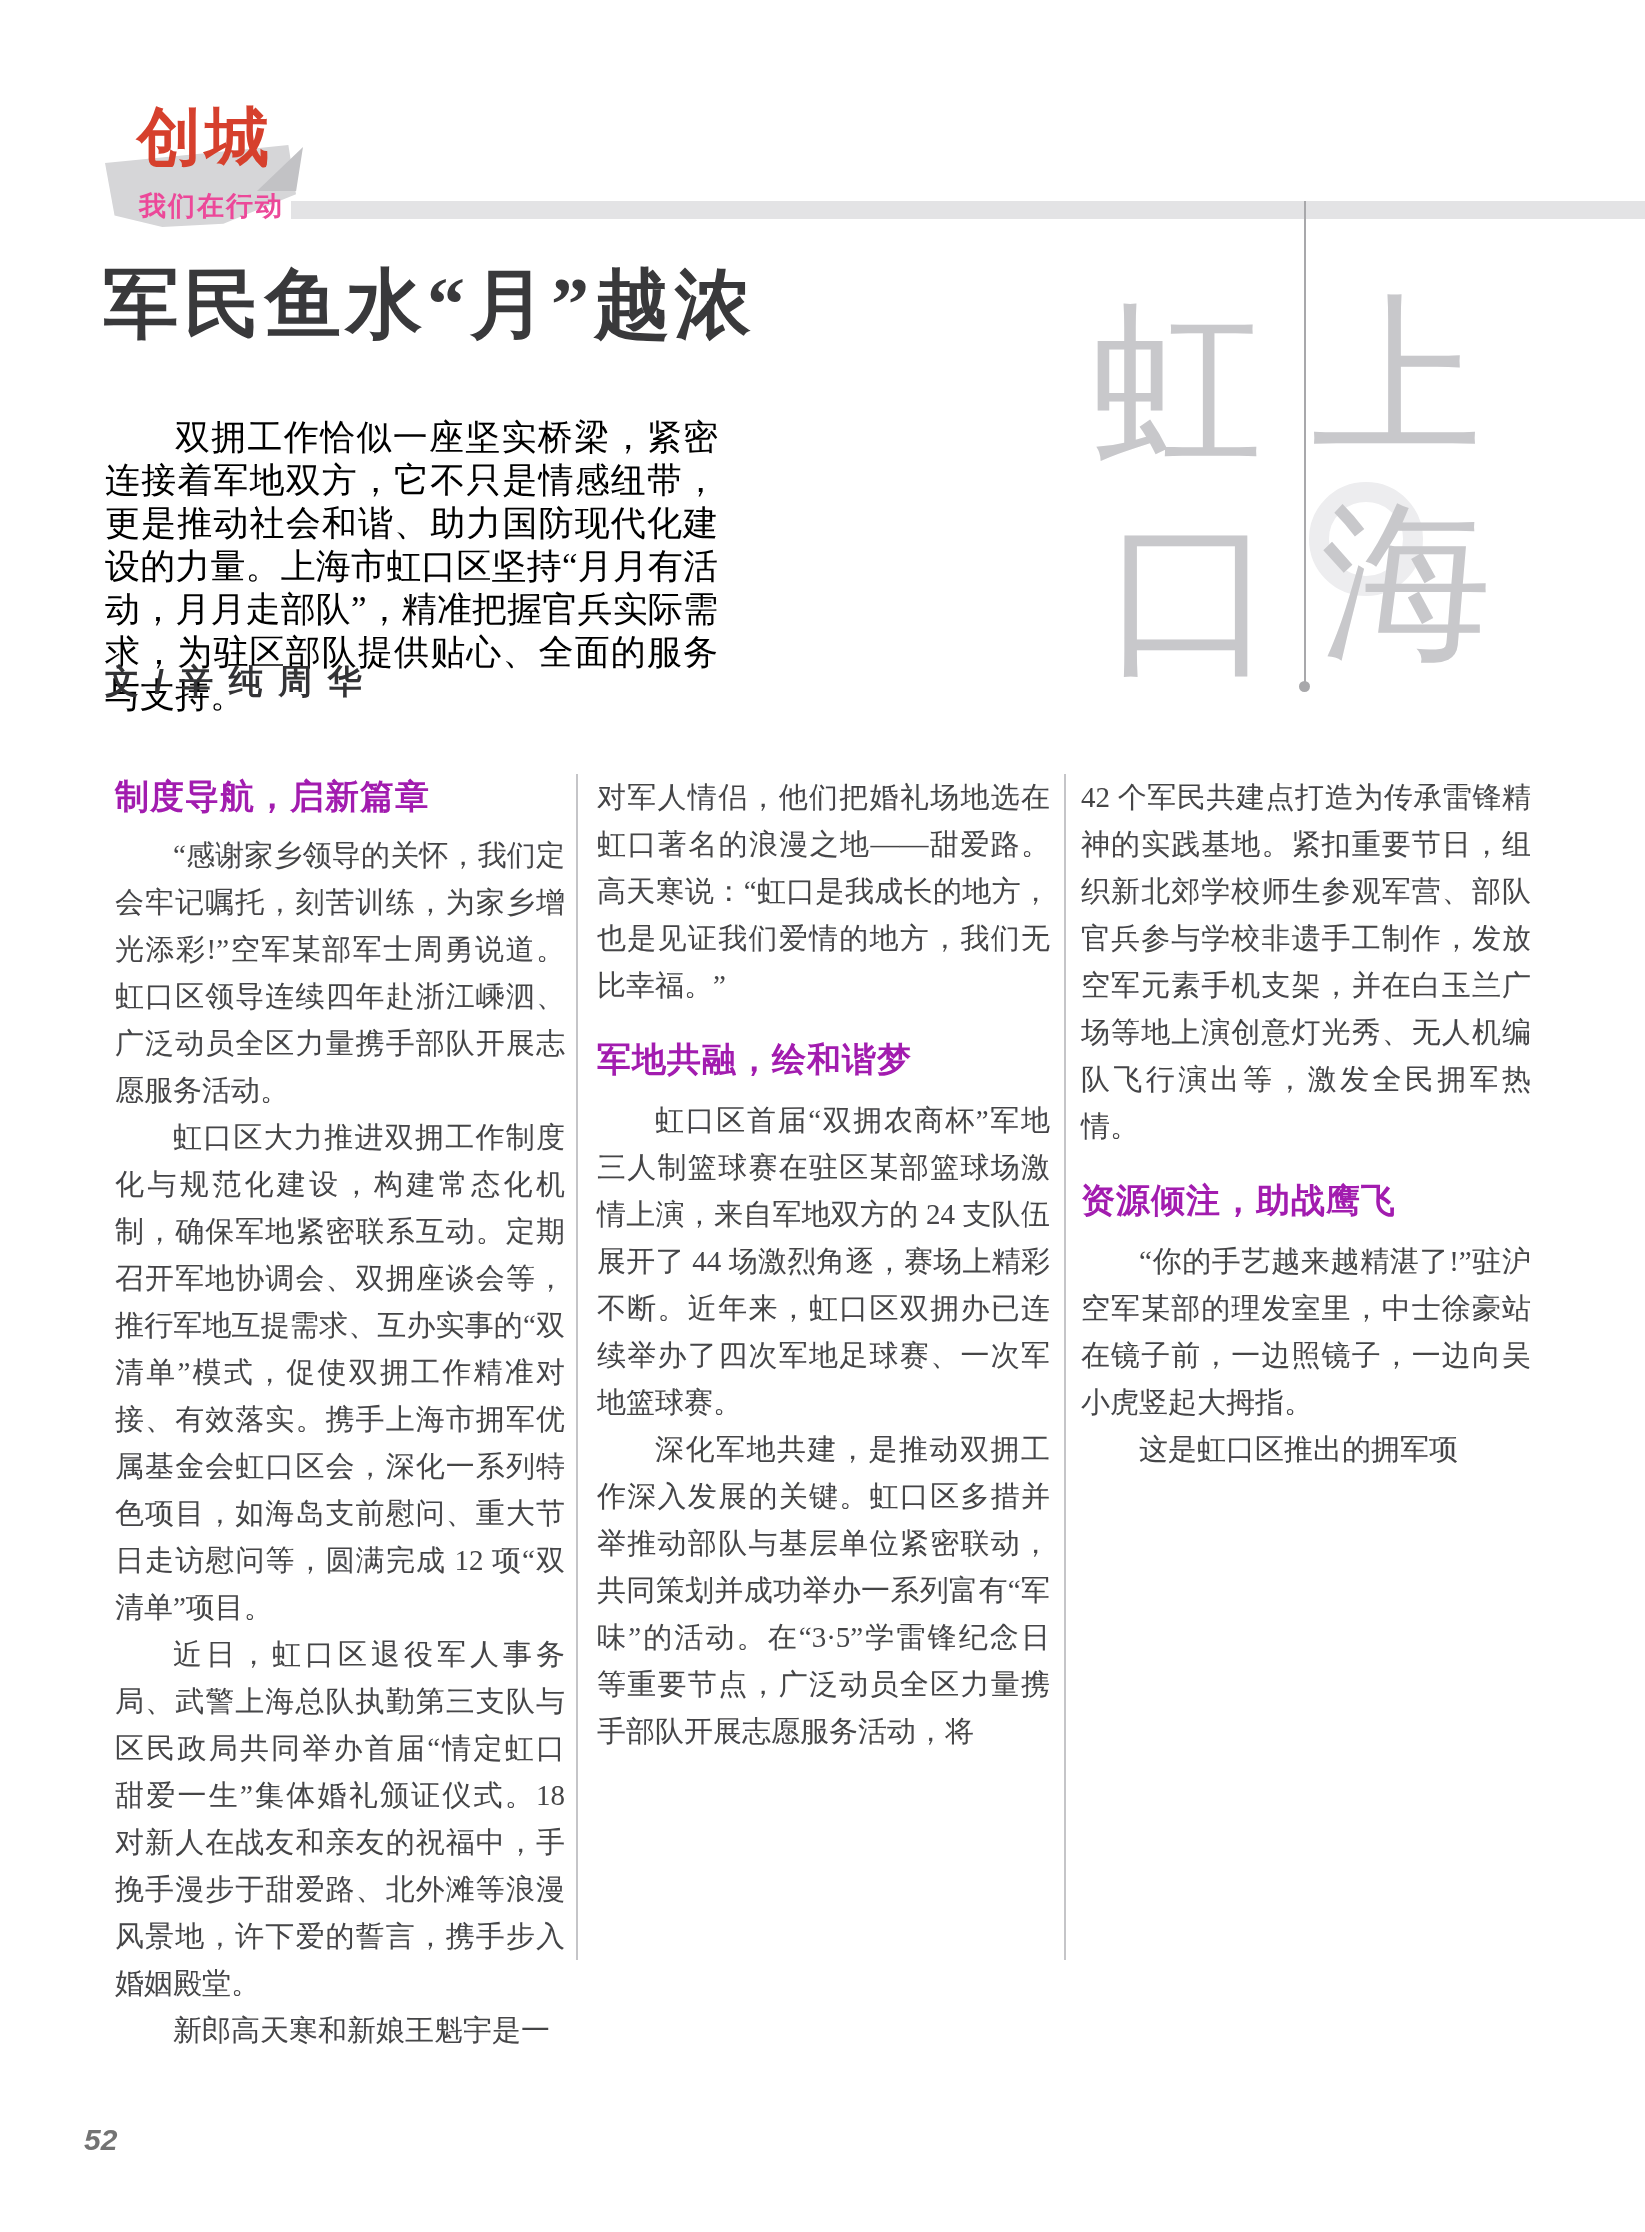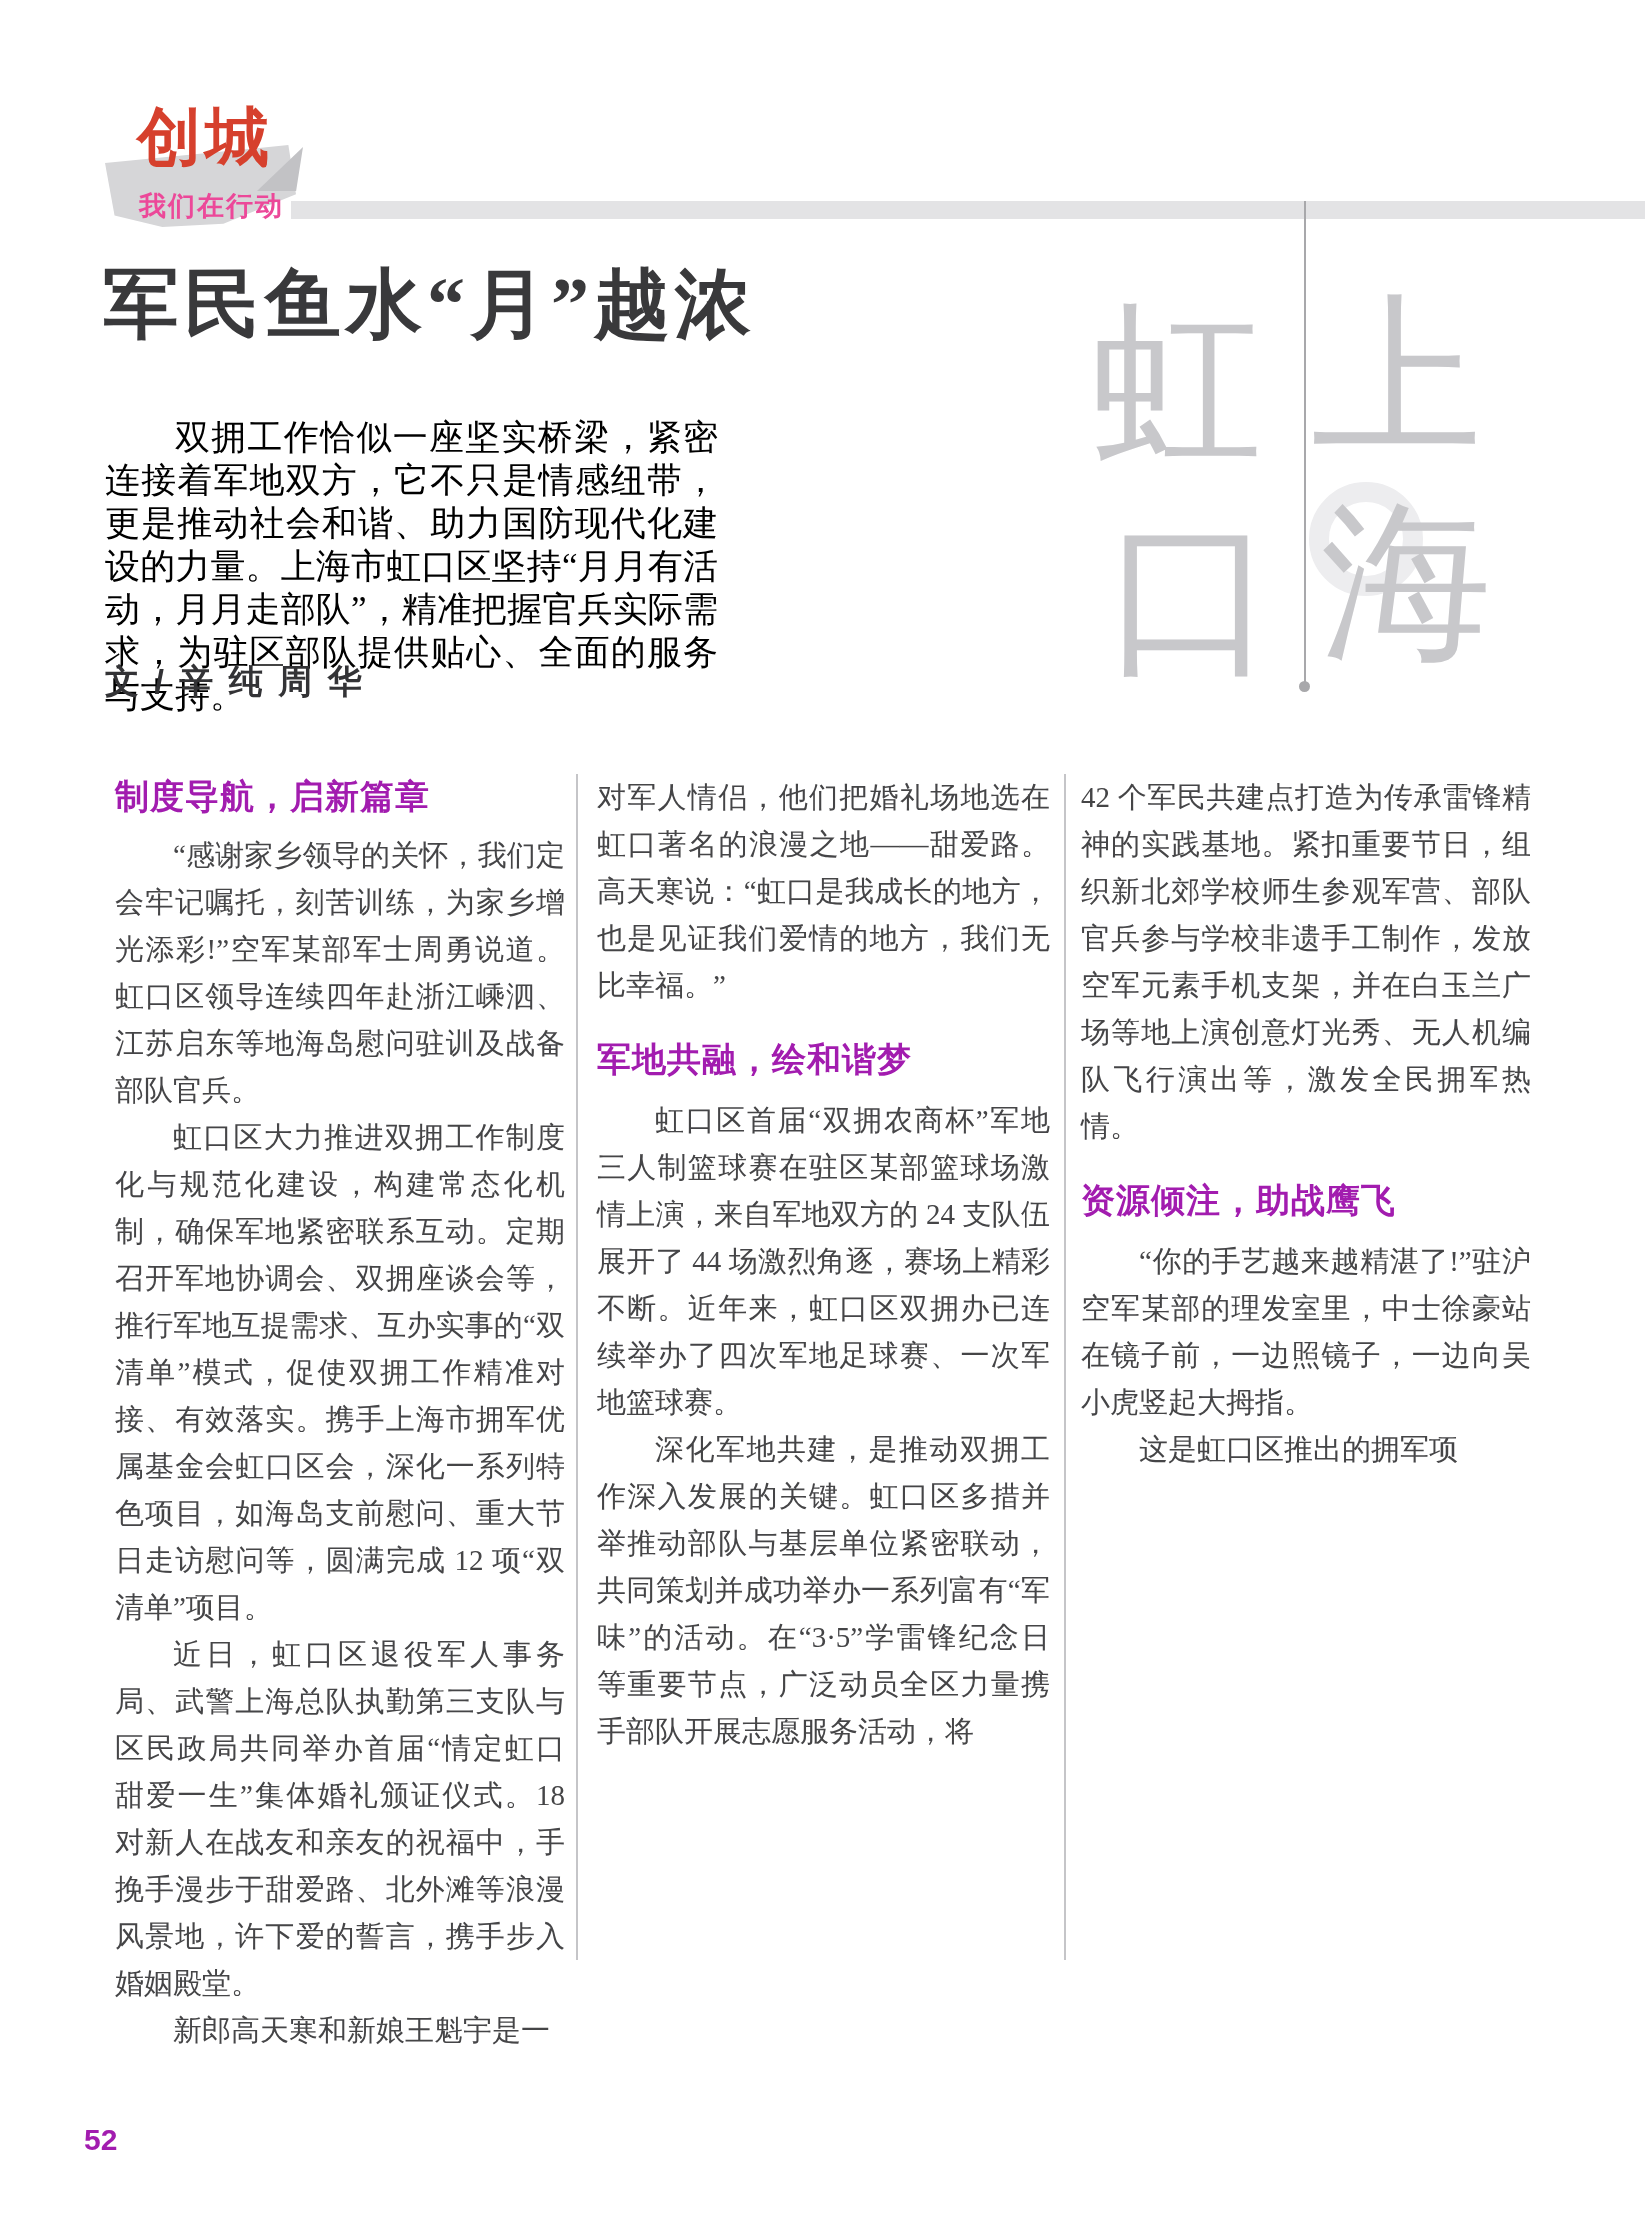--- a/index.html
+++ b/index.html
@@ -77,21 +77,21 @@
   .column h3{
     margin:0 0 14px 0;
     font-family:"Liberation Sans", sans-serif;font-weight:700;
     font-size:34px;line-height:44px;color:#a21caf;letter-spacing:1px;
   }
   .column h3:not(:first-child){margin-top:28px;margin-bottom:16px;}
   
   .page-number{
     position:absolute;left:84px;top:2123px;
     font-family:"Liberation Sans", sans-serif;font-weight:700;
-    font-size:30px;color:#a21caf;
+    font-size:30px;color:#737373;font-style:italic;
   }
 </style>
 </head>
 <body>
 
 <div class="page">
 
   <div>
     <div class="logo-flag"></div>
     <div class="logo-fold"></div>
@@ -110,21 +110,21 @@
     <div class="wm-line"></div>
     <div class="wm-dot"></div>
     <div class="wm-char wm-hong">虹</div>
     <div class="wm-char wm-shang">上</div>
     <div class="wm-char wm-kou">口</div>
     <div class="wm-char wm-hai">海</div>
   </div>
 
   <div class="column col-1">
       <h3>制度导航，启新篇章</h3>
-      <p class="indent">“感谢家乡领导的关怀，我们定会牢记嘱托，刻苦训练，为家乡增光添彩!”空军某部军士周勇说道。虹口区领导连续四年赴浙江嵊泗、江苏启东等地海岛慰问驻训及战备部队官兵。</p>
+      <p class="indent">“感谢家乡领导的关怀，我们定会牢记嘱托，刻苦训练，为家乡增光添彩!”空军某部军士周勇说道。虹口区领导连续四年赴浙江嵊泗、广泛动员全区力量携手部队开展志愿服务活动。</p>
       <p class="indent">虹口区大力推进双拥工作制度化与规范化建设，构建常态化机制，确保军地紧密联系互动。定期召开军地协调会、双拥座谈会等，推行军地互提需求、互办实事的“双清单”模式，促使双拥工作精准对接、有效落实。携手上海市拥军优属基金会虹口区会，深化一系列特色项目，如海岛支前慰问、重大节日走访慰问等，圆满完成 12 项“双清单”项目。</p>
       <p class="indent">近日，虹口区退役军人事务局、武警上海总队执勤第三支队与区民政局共同举办首届“情定虹口 甜爱一生”集体婚礼颁证仪式。18 对新人在战友和亲友的祝福中，手挽手漫步于甜爱路、北外滩等浪漫风景地，许下爱的誓言，携手步入婚姻殿堂。</p>
       <p class="indent">新郎高天寒和新娘王魁宇是一</p>
     </div>
   <div class="col-divider div-1"></div>
   <div class="column col-2">
       <p>对军人情侣，他们把婚礼场地选在虹口著名的浪漫之地——甜爱路。高天寒说：“虹口是我成长的地方，也是见证我们爱情的地方，我们无比幸福。”</p>
       <h3>军地共融，绘和谐梦</h3>
       <p class="indent">虹口区首届“双拥农商杯”军地三人制篮球赛在驻区某部篮球场激情上演，来自军地双方的 24 支队伍展开了 44 场激烈角逐，赛场上精彩不断。近年来，虹口区双拥办已连续举办了四次军地足球赛、一次军地篮球赛。</p>
       <p class="indent">深化军地共建，是推动双拥工作深入发展的关键。虹口区多措并举推动部队与基层单位紧密联动，共同策划并成功举办一系列富有“军味”的活动。在“3·5”学雷锋纪念日等重要节点，广泛动员全区力量携手部队开展志愿服务活动，将</p>

